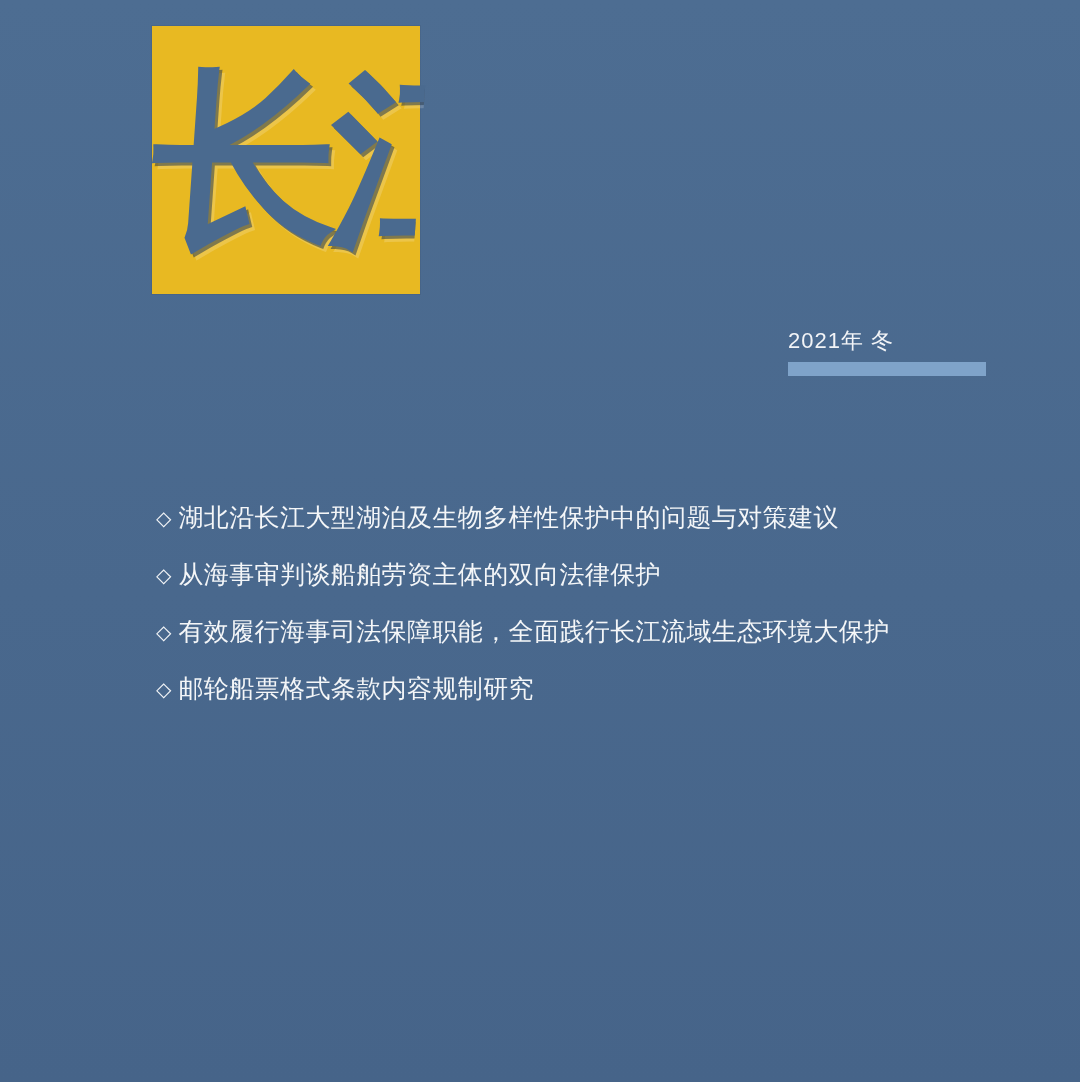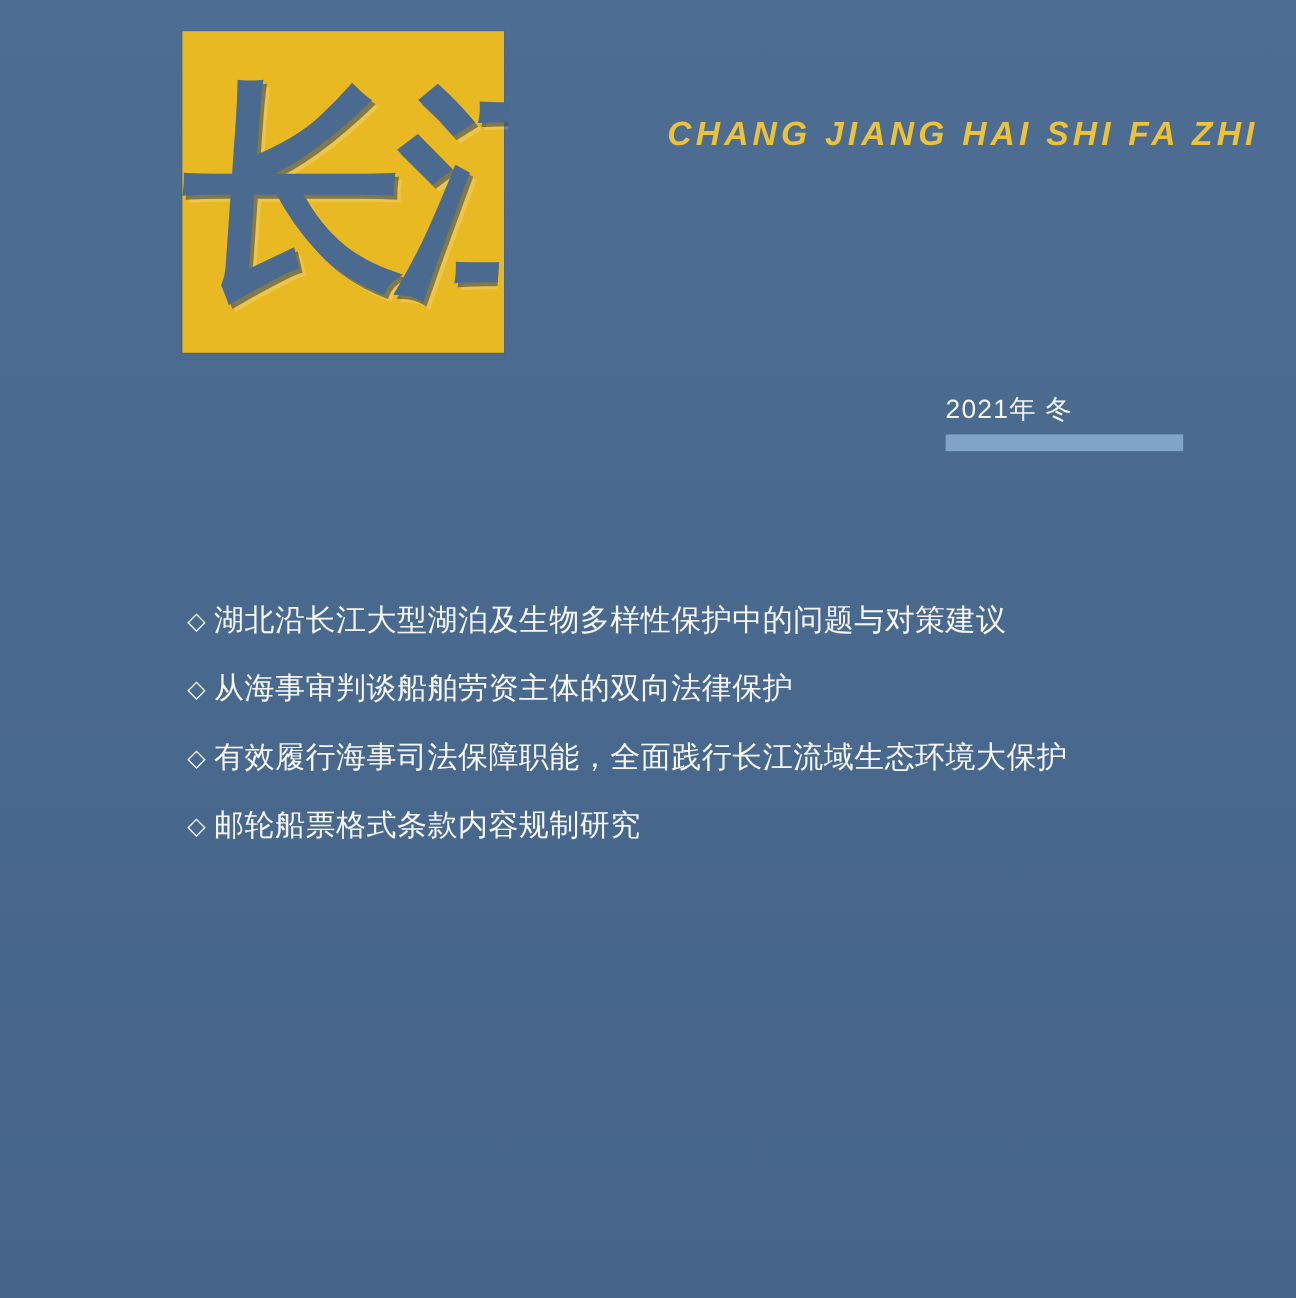--- a/index.html
+++ b/index.html
@@ -152,21 +152,20 @@
 <body>
 
 <div class="cover">
 
   <div class="masthead">
 
     <div class="logo-box">
       <div class="logo-glyph">长江</div>
     </div>
 
-    <div class="pinyin">CHANG JIANG HAI SHI FA ZHI</div>
 
   </div>
 
   <div class="issue">
     <div class="issue-band"></div>
     <div class="issue-text">2021年 冬</div>
   </div>
 
   <div class="contents">
 

